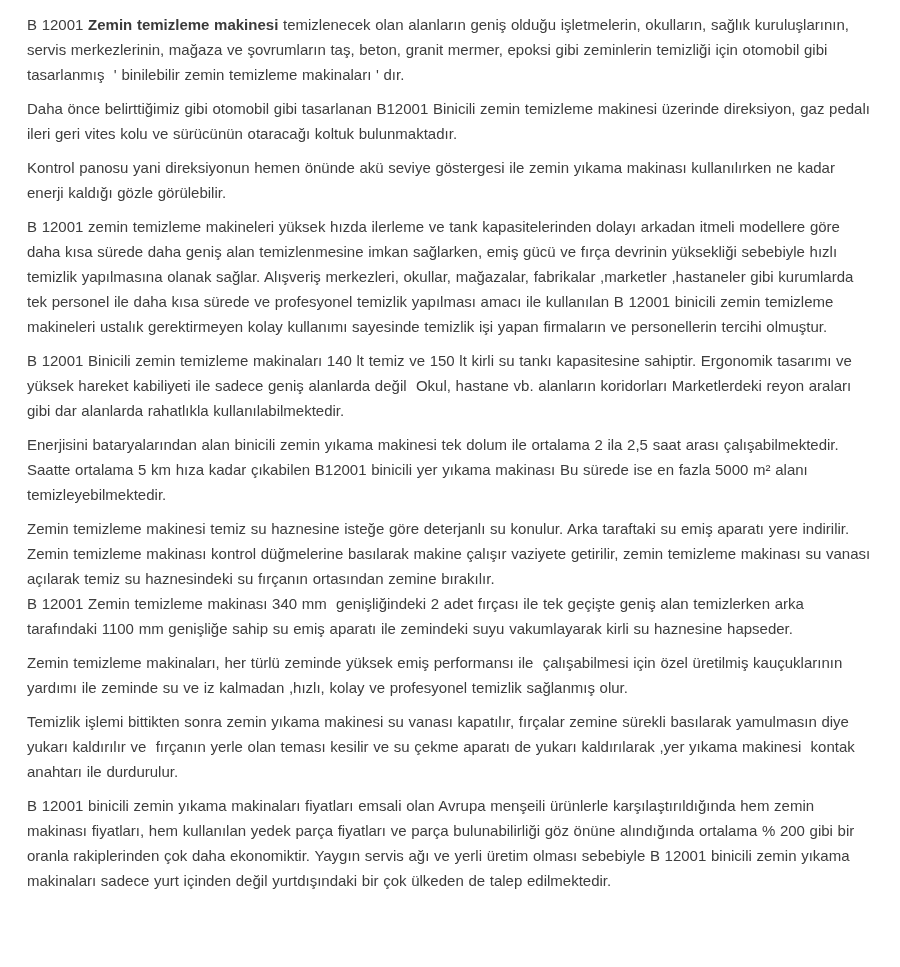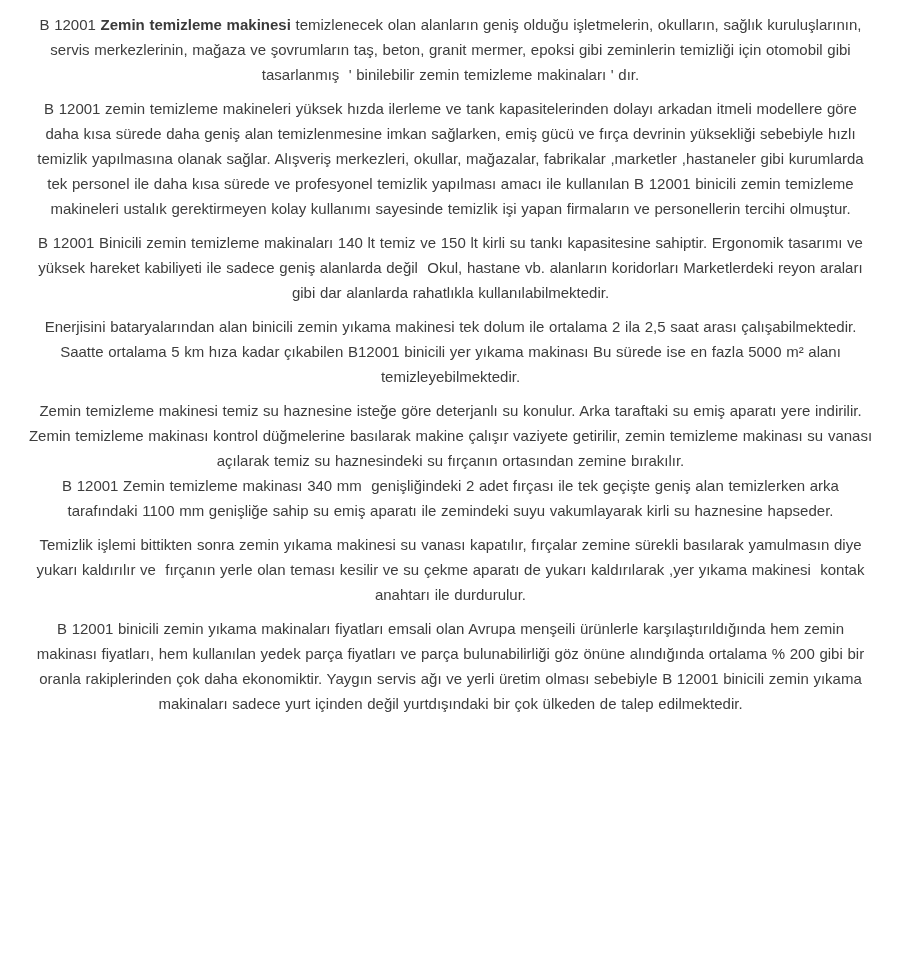--- a/index.html
+++ b/index.html
@@ -18,32 +18,34 @@
     width: 900px;
     padding: 12px 26px 0 27px;
   }
   .para {
     margin: 0 0 9px 0;
     font-size: 15px;
     line-height: 25px;
     color: #3d3d3d;
     white-space: pre-wrap;
     word-spacing: 0.5px;
-    text-align: center;
   }
   .para strong {
     font-weight: 700;
     color: #3a3a3a;
   }
 </style>
 </head>
 <body>
 
 <main class="doc">
   <p class="para"><span>B 12001 </span><strong>Zemin temizleme makinesi</strong><span> temizlenecek olan alanların geniş olduğu işletmelerin, okulların, sağlık kuruluşlarının, servis merkezlerinin, mağaza ve şovrumların taş, beton, granit mermer, epoksi gibi zeminlerin temizliği için otomobil gibi tasarlanmış  ' binilebilir zemin temizleme makinaları ' dır.</span></p>
+  <p class="para">Daha önce belirttiğimiz gibi otomobil gibi tasarlanan B12001 Binicili zemin temizleme makinesi üzerinde direksiyon, gaz pedalı ileri geri vites kolu ve sürücünün otaracağı koltuk bulunmaktadır.</p>
+  <p class="para">Kontrol panosu yani direksiyonun hemen önünde akü seviye göstergesi ile zemin yıkama makinası kullanılırken ne kadar enerji kaldığı gözle görülebilir.</p>
   <p class="para">B 12001 zemin temizleme makineleri yüksek hızda ilerleme ve tank kapasitelerinden dolayı arkadan itmeli modellere göre daha kısa sürede daha geniş alan temizlenmesine imkan sağlarken, emiş gücü ve fırça devrinin yüksekliği sebebiyle hızlı temizlik yapılmasına olanak sağlar. Alışveriş merkezleri, okullar, mağazalar, fabrikalar ,marketler ,hastaneler gibi kurumlarda tek personel ile daha kısa sürede ve profesyonel temizlik yapılması amacı ile kullanılan B 12001 binicili zemin temizleme makineleri ustalık gerektirmeyen kolay kullanımı sayesinde temizlik işi yapan firmaların ve personellerin tercihi olmuştur.</p>
   <p class="para">B 12001 Binicili zemin temizleme makinaları 140 lt temiz ve 150 lt kirli su tankı kapasitesine sahiptir. Ergonomik tasarımı ve yüksek hareket kabiliyeti ile sadece geniş alanlarda değil  Okul, hastane vb. alanların koridorları Marketlerdeki reyon araları gibi dar alanlarda rahatlıkla kullanılabilmektedir.</p>
   <p class="para">Enerjisini bataryalarından alan binicili zemin yıkama makinesi tek dolum ile ortalama 2 ila 2,5 saat arası çalışabilmektedir. Saatte ortalama 5 km hıza kadar çıkabilen B12001 binicili yer yıkama makinası Bu sürede ise en fazla 5000 m² alanı temizleyebilmektedir.</p>
   <p class="para">Zemin temizleme makinesi temiz su haznesine isteğe göre deterjanlı su konulur. Arka taraftaki su emiş aparatı yere indirilir. Zemin temizleme makinası kontrol düğmelerine basılarak makine çalışır vaziyete getirilir, zemin temizleme makinası su vanası açılarak temiz su haznesindeki su fırçanın ortasından zemine bırakılır.
 B 12001 Zemin temizleme makinası 340 mm  genişliğindeki 2 adet fırçası ile tek geçişte geniş alan temizlerken arka tarafındaki 1100 mm genişliğe sahip su emiş aparatı ile zemindeki suyu vakumlayarak kirli su haznesine hapseder.</p>
+  <p class="para">Zemin temizleme makinaları, her türlü zeminde yüksek emiş performansı ile  çalışabilmesi için özel üretilmiş kauçuklarının yardımı ile zeminde su ve iz kalmadan ,hızlı, kolay ve profesyonel temizlik sağlanmış olur.</p>
   <p class="para">Temizlik işlemi bittikten sonra zemin yıkama makinesi su vanası kapatılır, fırçalar zemine sürekli basılarak yamulmasın diye yukarı kaldırılır ve  fırçanın yerle olan teması kesilir ve su çekme aparatı de yukarı kaldırılarak ,yer yıkama makinesi  kontak anahtarı ile durdurulur.</p>
   <p class="para">B 12001 binicili zemin yıkama makinaları fiyatları emsali olan Avrupa menşeili ürünlerle karşılaştırıldığında hem zemin makinası fiyatları, hem kullanılan yedek parça fiyatları ve parça bulunabilirliği göz önüne alındığında ortalama % 200 gibi bir oranla rakiplerinden çok daha ekonomiktir. Yaygın servis ağı ve yerli üretim olması sebebiyle B 12001 binicili zemin yıkama makinaları sadece yurt içinden değil yurtdışındaki bir çok ülkeden de talep edilmektedir.</p>
 </main>
 
 </body></html>

